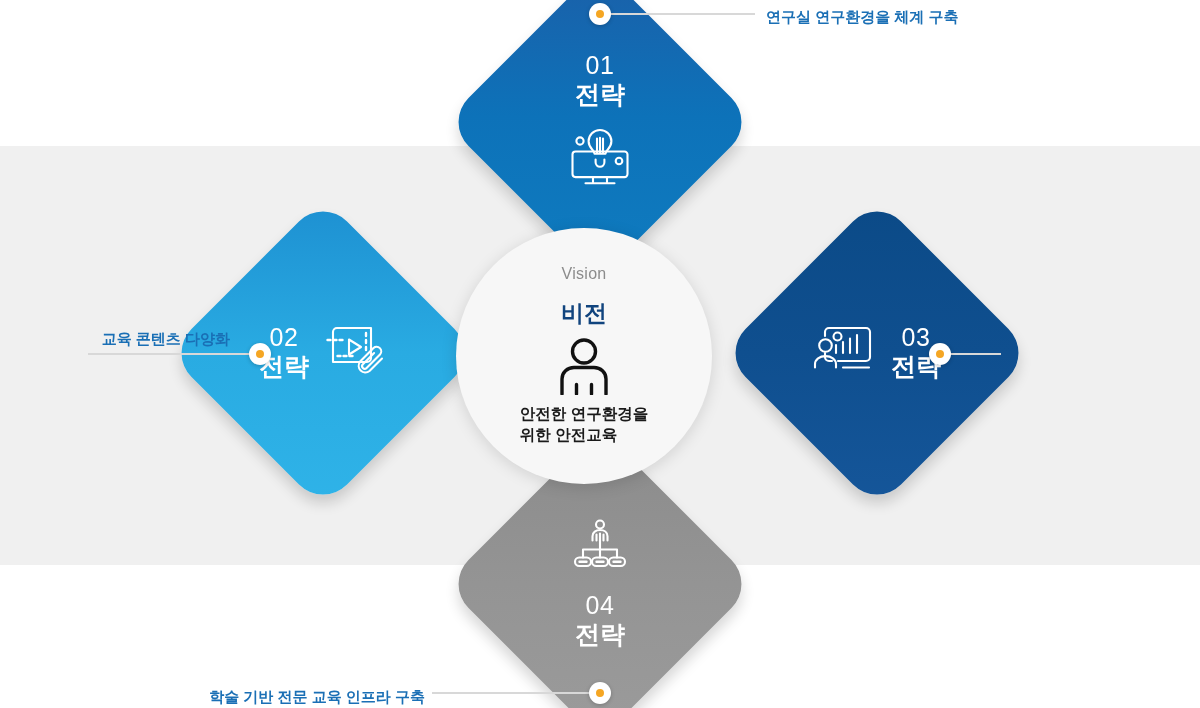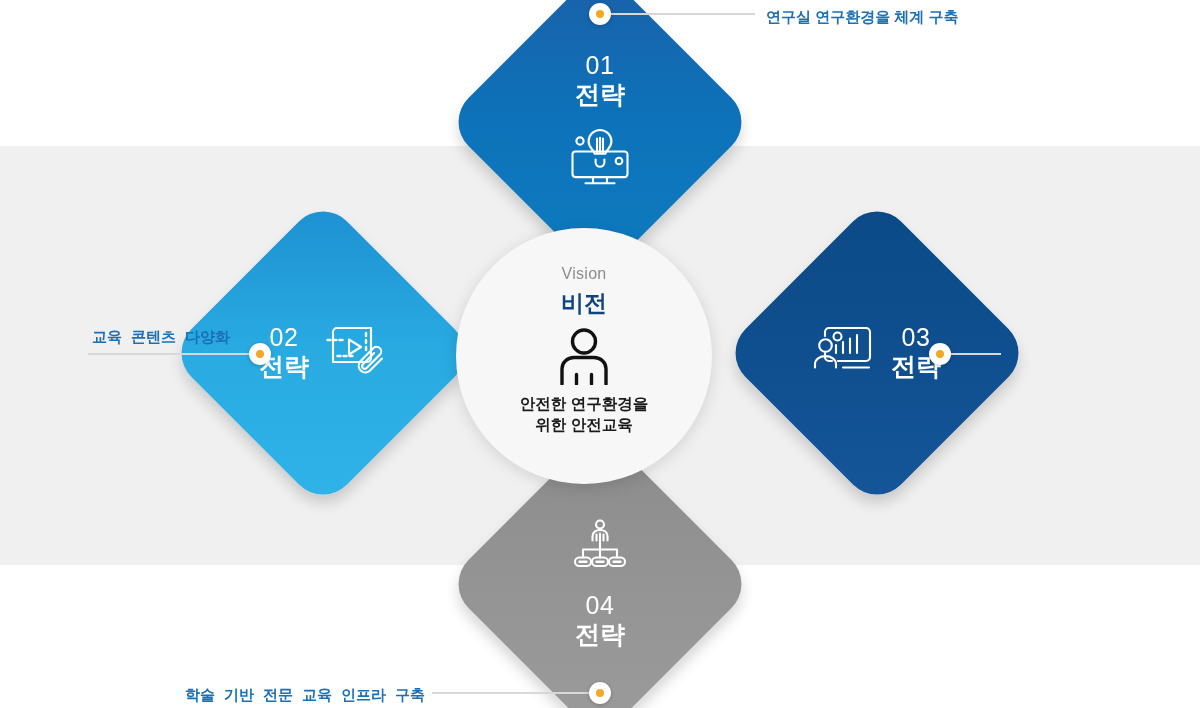--- a/index.html
+++ b/index.html
@@ -122,30 +122,29 @@
     font-size: 16px;
     color: #8c8c8c;
     line-height: 1.2;
     letter-spacing: 0.3px;
   }
   .vision-ko {
     font-size: 23px;
     color: #11447e;
     font-weight: 700;
     line-height: 1.35;
-    margin-top: 5px;
+    margin-top: 15px;
   }
   .vision-icon { margin-top: 8px; }
   .vision-desc {
     margin-top: 5px;
     font-size: 15.5px;
     color: #1a1a1a;
     font-weight: 700;
     line-height: 1.32;
-    text-align: center;
   }
 
   
   .conn-line {
     position: absolute;
     background: #d8d8d8;
     height: 2px;
   }
   .dot {
     position: absolute;
@@ -169,21 +168,21 @@
   
   .olabel {
     position: absolute;
     color: #1a6fb5;
     font-size: 15px;
     font-weight: 700;
     line-height: 1.5;
     white-space: nowrap;
   }
   .olabel.right { text-align: left; }
-  .olabel.lefty { text-align: right; font-family: Liberation Mono, monospace; }
+  .olabel.lefty { text-align: right; }
 </style>
 </head>
 <body>
 
 <div id="stage">
 
   <div class="band"></div>
 
   <div class="diamond d-top shadowed">
     <div class="dcontent">

